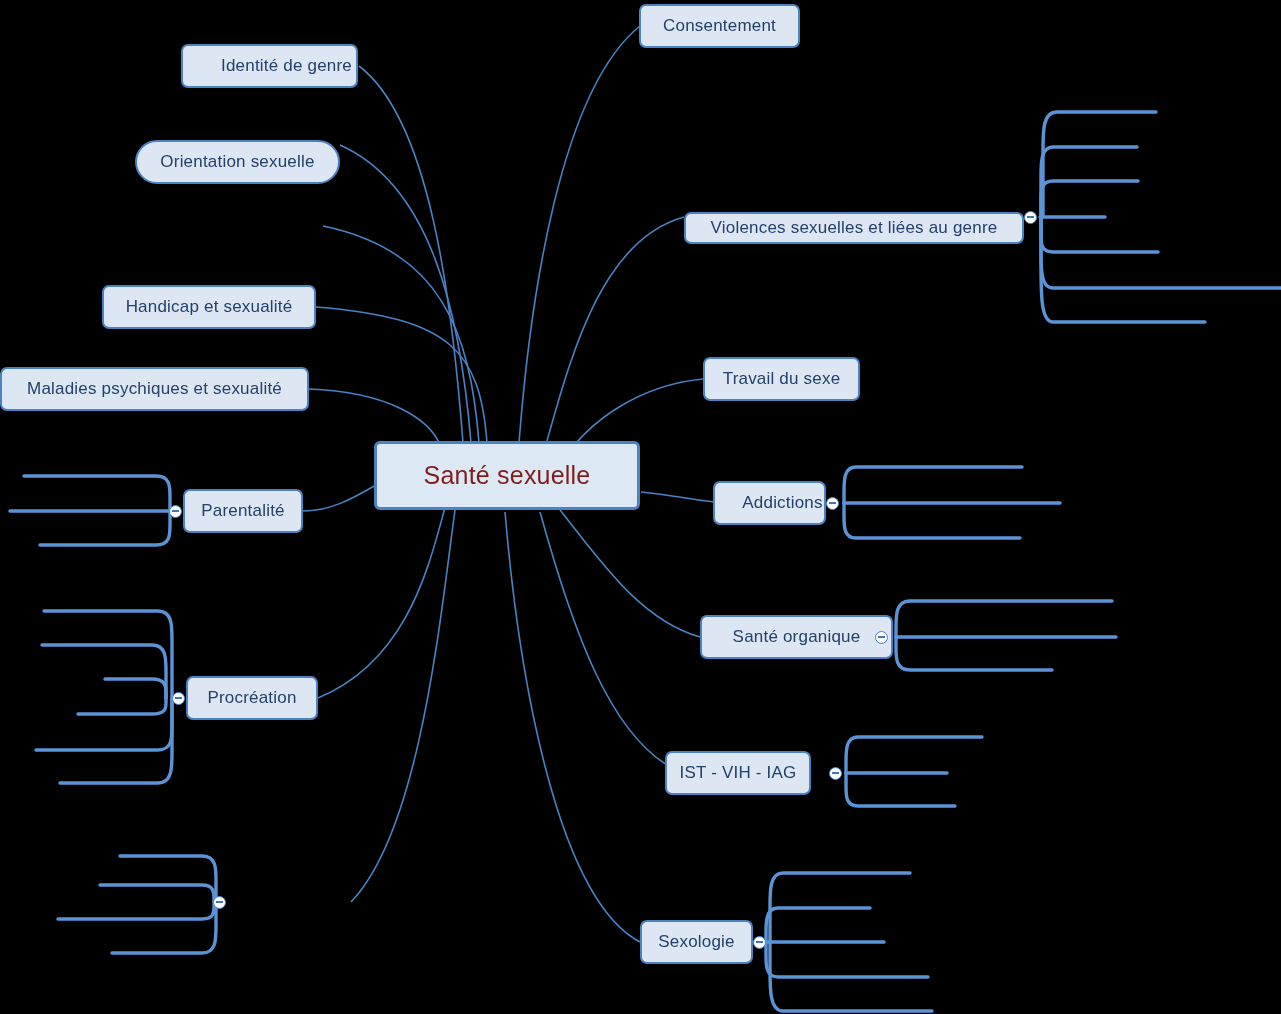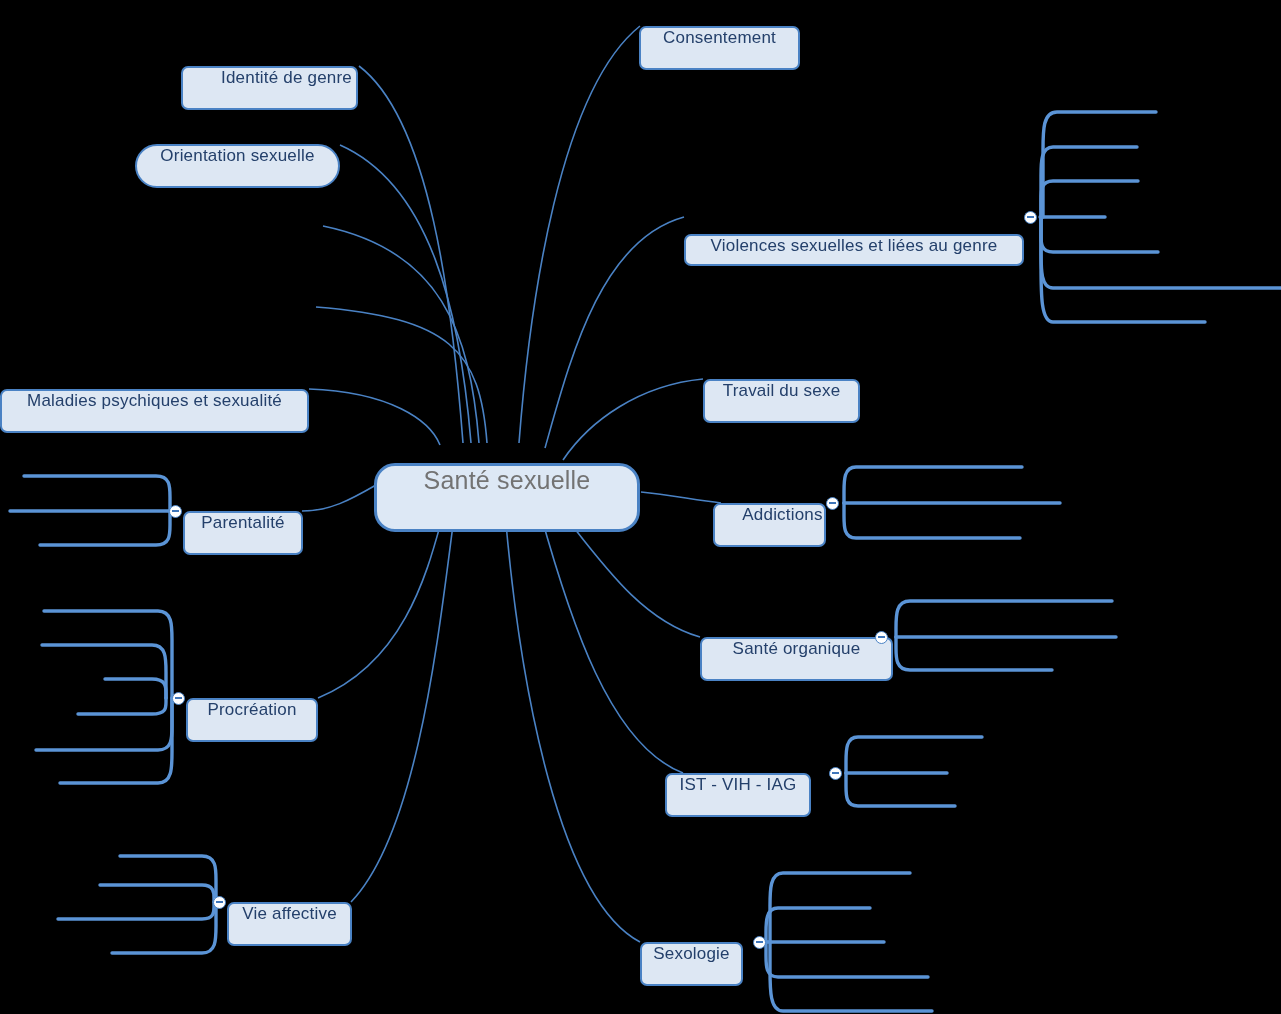--- a/index.html
+++ b/index.html
@@ -2,25 +2,25 @@
 <html><head>
 <meta charset="utf-8">
 <style>
   html,body{margin:0;padding:0;background:#000;}
   body{width:1281px;height:1014px;overflow:hidden;
        font-family:"Liberation Sans","DejaVu Sans",sans-serif;}
   #stage{position:relative;width:1281px;height:1014px;background:#000;}
   svg.layer{position:absolute;left:0;top:0;width:1281px;height:1014px;pointer-events:none;}
   .node{position:absolute;box-sizing:border-box;
         background:#dde7f3;border:2px solid #4a82c4;border-radius:7px;
-        display:flex;justify-content:center;
-        color:#24406b;white-space:nowrap;letter-spacing:.2px;margin-top:22px;}
+        display:flex;align-items:center;justify-content:center;
+        color:#24406b;white-space:nowrap;letter-spacing:.2px;}
   .node.lvl1{font-size:17px;padding:0 14px;}
-  .node.center{background:#dde8f5;border:3px solid #4a82c4;border-radius:21px;
-        font-size:25px;color:#737373;padding:0 22px;}
+  .node.center{background:#dde8f5;border:3px solid #4a82c4;border-radius:6px;
+        font-size:25px;color:#7f1d1d;padding:0 22px;}
   .toggle{position:absolute;width:13px;height:13px;border-radius:50%;
         background:#fff;border:1.6px solid #4a82c4;box-sizing:border-box;}
   .toggle:after{content:"";position:absolute;left:2px;top:4.4px;
         width:7px;height:1.7px;background:#3f76ba;}
 </style>
 </head>
 <body>
 
 <div id="stage">
 
@@ -110,43 +110,43 @@
   </svg>
 
   <div class="node center" style="left:374px;top:441px;width:266px;height:69px;">
     <span>Santé sexuelle</span>
   </div>
 
   <div class="node lvl1" style="left:181px;top:44px;width:177px;height:44px;padding-left:48px;">
     <span>Identité de genre</span>
   </div>
 
-  <div class="node lvl1" style="left:135px;top:122px;width:205px;height:44px;border-radius:22px;">
+  <div class="node lvl1" style="left:135px;top:140px;width:205px;height:44px;border-radius:22px;">
     <span>Orientation sexuelle</span>
   </div>
 
 
+  <div class="node lvl1" style="left:102px;top:285px;width:214px;height:44px;">
+    <span>Handicap et sexualité</span>
+  </div>
 
   <div class="node lvl1" style="left:0px;top:367px;width:309px;height:44px;">
     <span>Maladies psychiques et sexualité</span>
   </div>
 
   <div class="node lvl1" style="left:183px;top:489px;width:120px;height:44px;">
     <span>Parentalité</span>
   </div>
   <div class="toggle" style="left:169px;top:505px;"></div>
 
   <div class="node lvl1" style="left:186px;top:676px;width:132px;height:44px;">
     <span>Procréation</span>
   </div>
   <div class="toggle" style="left:172px;top:692px;"></div>
 
-  <div class="node lvl1" style="left:227px;top:880px;width:125px;height:44px;">
-    <span>Vie affective</span>
-  </div>
   <div class="toggle" style="left:213px;top:896px;"></div>
 
   <div class="node lvl1" style="left:639px;top:4px;width:161px;height:44px;">
     <span>Consentement</span>
   </div>
 
   <div class="node lvl1" style="left:684px;top:212px;width:340px;height:32px;">
     <span>Violences sexuelles et liées au genre</span>
   </div>
   <div class="toggle" style="left:1024px;top:211px;"></div>
@@ -163,18 +163,18 @@
   <div class="node lvl1" style="left:700px;top:615px;width:193px;height:44px;">
     <span>Santé organique</span>
   </div>
   <div class="toggle" style="left:875px;top:631px;"></div>
 
   <div class="node lvl1" style="left:665px;top:751px;width:146px;height:44px;">
     <span>IST - VIH - IAG</span>
   </div>
   <div class="toggle" style="left:829px;top:767px;"></div>
 
-  <div class="node lvl1" style="left:640px;top:920px;width:103px;height:44px;">
+  <div class="node lvl1" style="left:640px;top:920px;width:113px;height:44px;">
     <span>Sexologie</span>
   </div>
   <div class="toggle" style="left:753px;top:936px;"></div>
 
 </div>
 
 </body></html>

